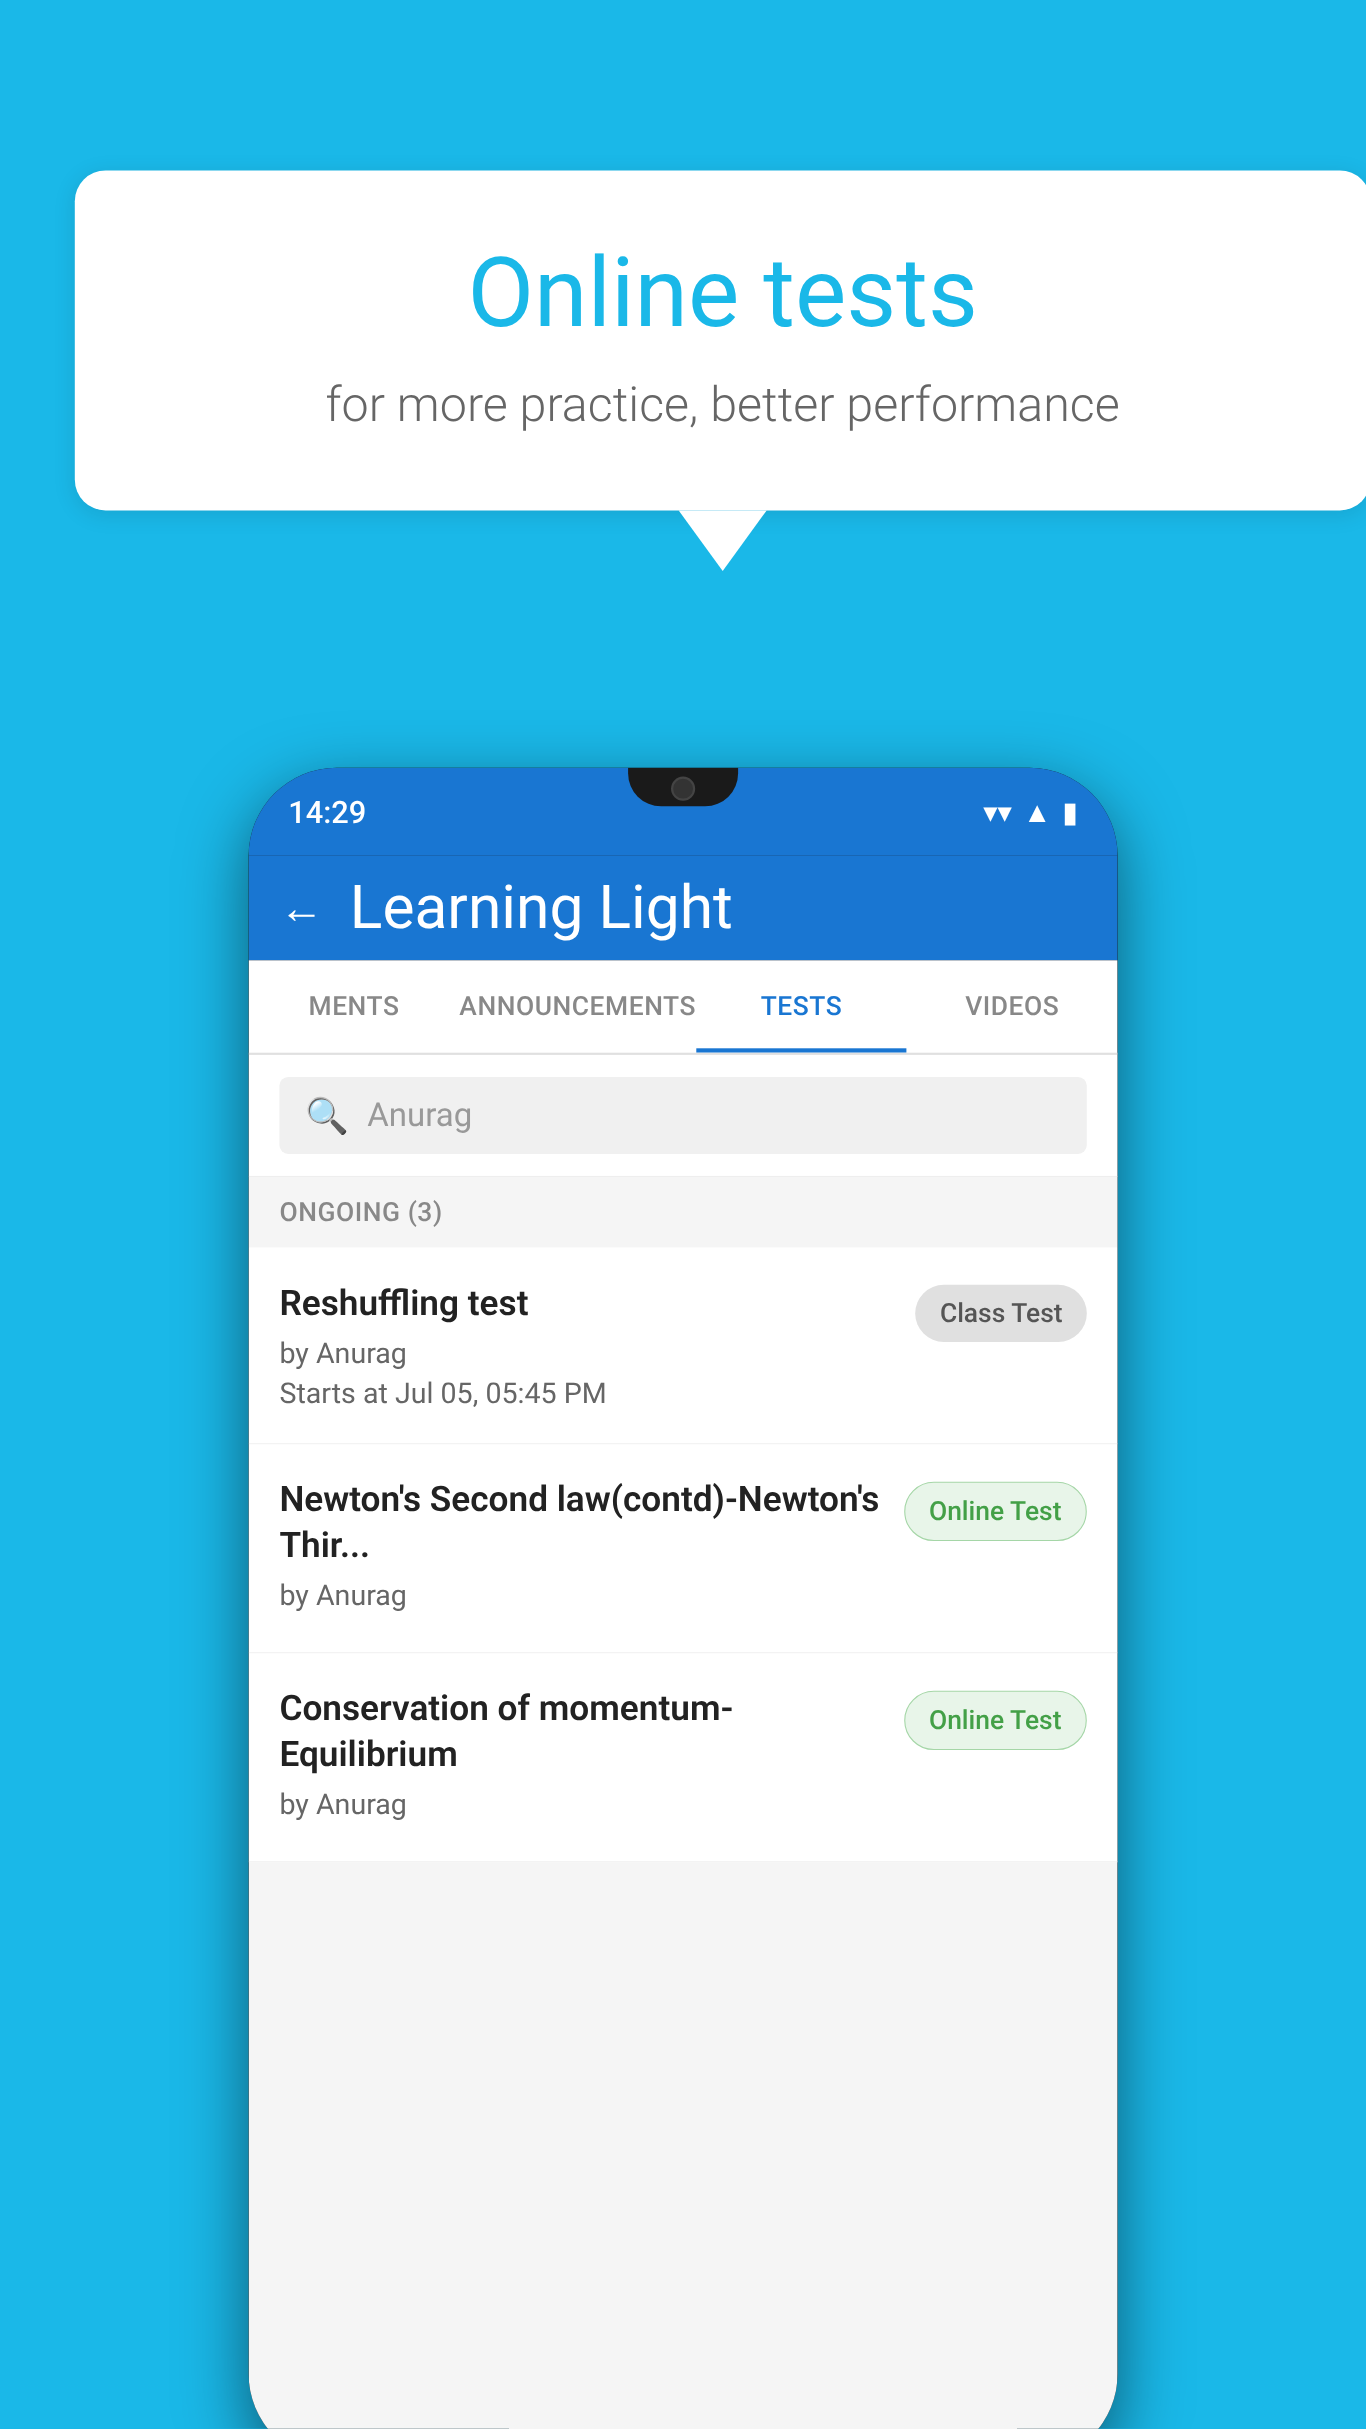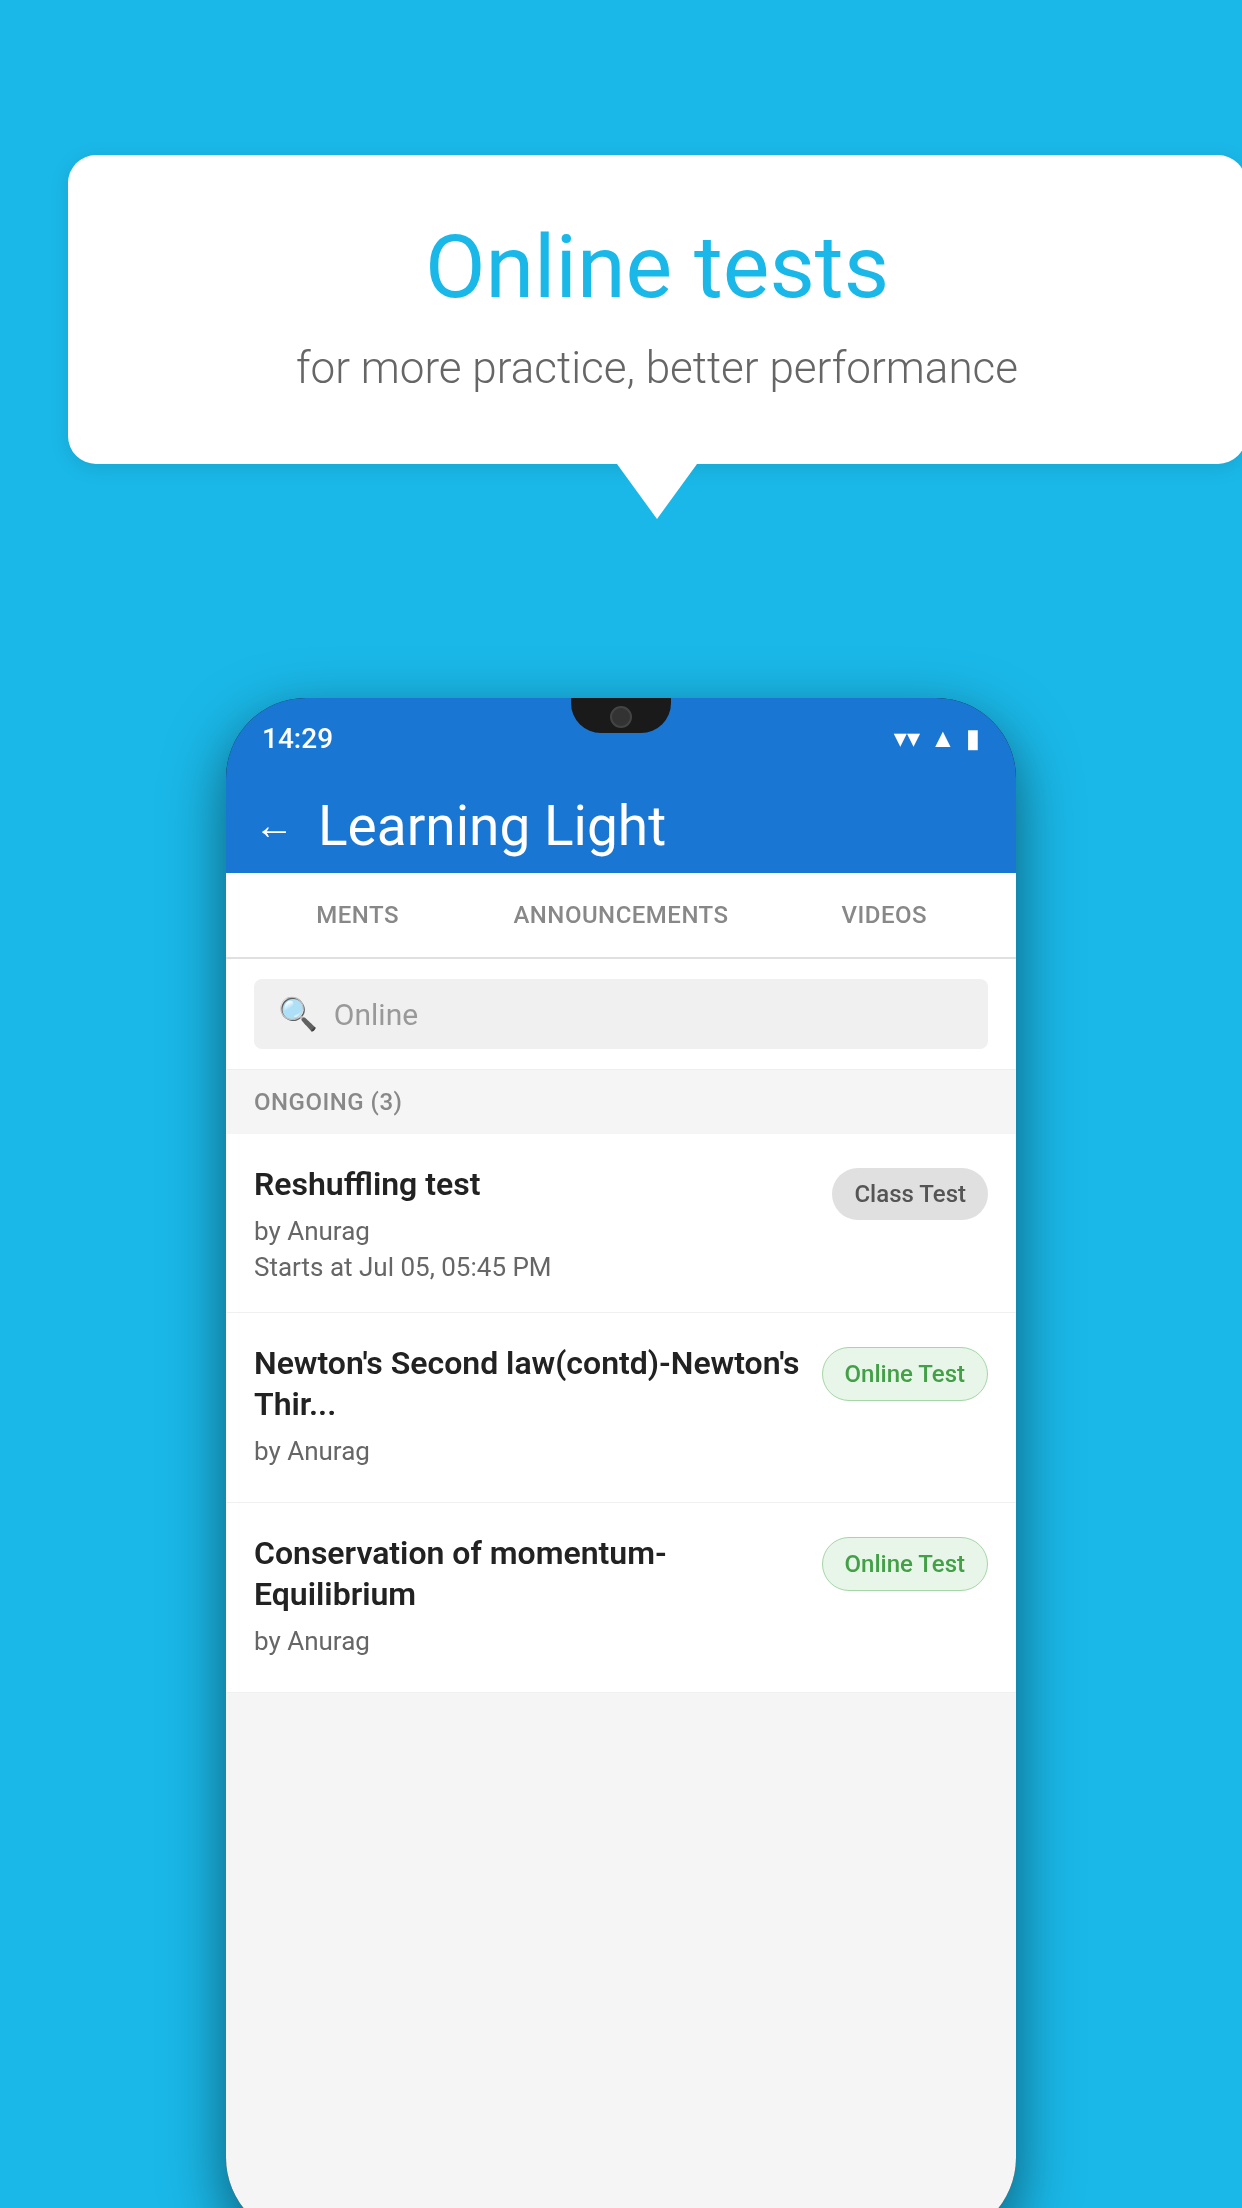--- a/index.html
+++ b/index.html
@@ -311,31 +311,34 @@
     <span class="app-bar-title">Learning Light</span>
   </div>
 
   <div class="tabs-container">
     <div class="tab-item">
       <span>MENTS</span>
     </div>
     <div class="tab-item">
       <span>ANNOUNCEMENTS</span>
     </div>
+    <div class="tab-item active">
+      <span>TESTS</span>
+    </div>
     <div class="tab-item">
       <span>VIDEOS</span>
     </div>
   </div>
 
   <div class="phone-content">
 
     <div class="search-bar">
       <div class="search-input-wrapper">
         <span class="search-icon-span">🔍</span>
-        <span class="search-placeholder">Online</span>
+        <span class="search-placeholder">Anurag</span>
       </div>
     </div>
 
     <div class="section-label">ONGOING (3)</div>
 
     <div class="test-item">
       <div class="test-item-content">
         <div class="test-item-title">Reshuffling test</div>
         <div class="test-item-author">by Anurag</div>
         <div class="test-item-time">

